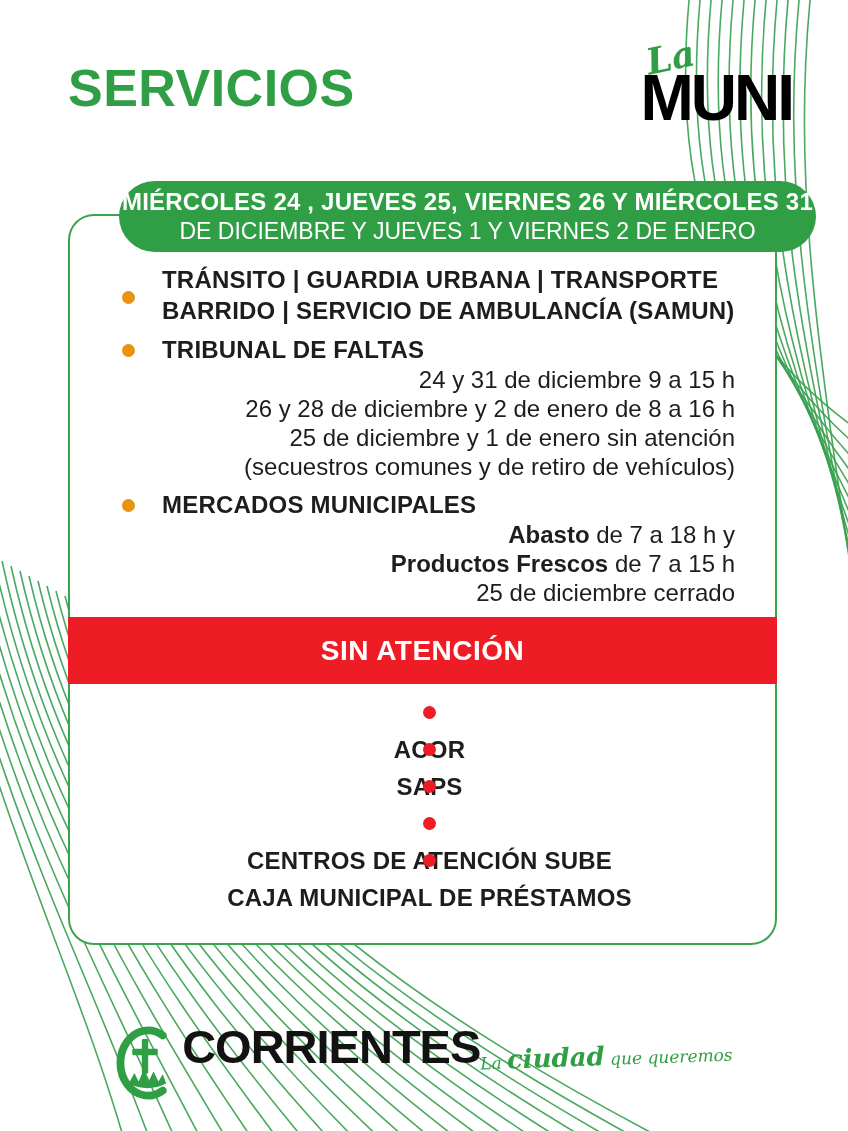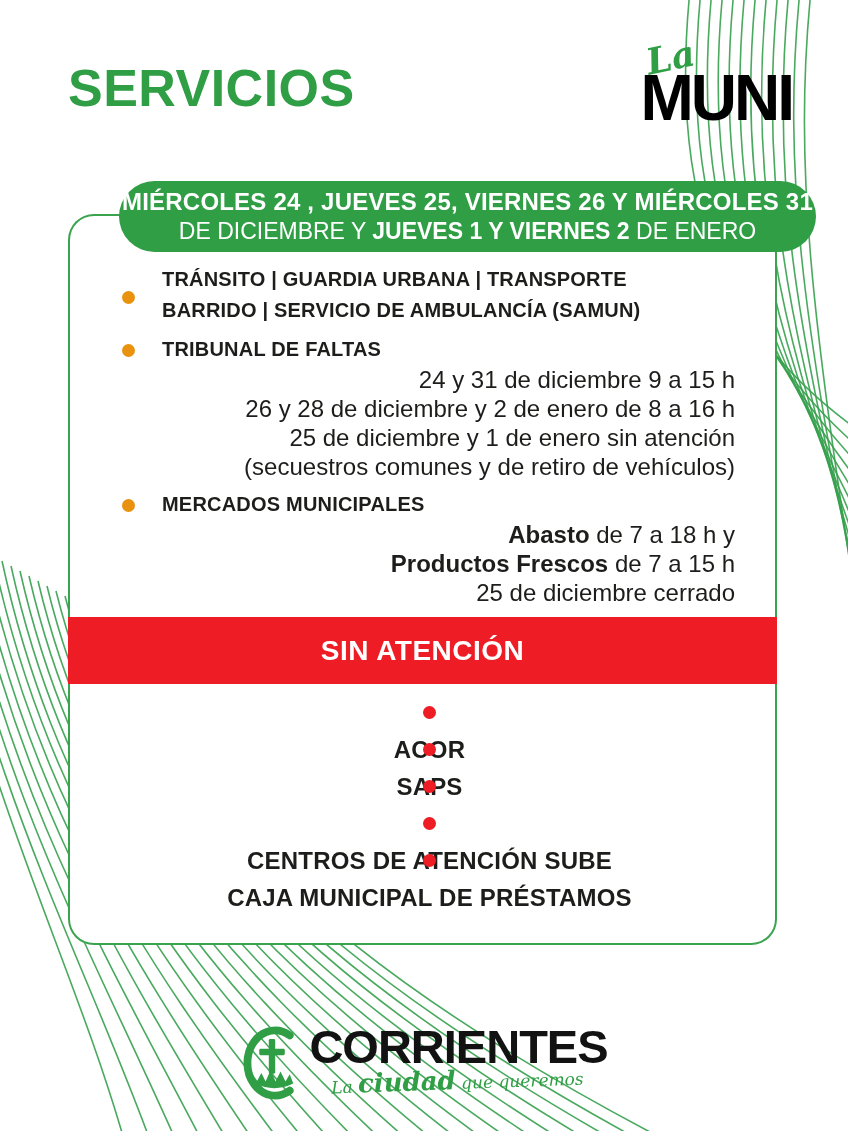--- a/index.html
+++ b/index.html
@@ -41,35 +41,35 @@
 
   
   .banner{
     position:absolute;left:75px;top:181px;width:697px;height:71px;z-index:3;
     background:var(--green);border-radius:36px;
     display:flex;flex-direction:column;align-items:center;justify-content:center;
     color:#fff;text-align:center;line-height:1.25;margin-left:44px;
   }
   .banner-l1{font-size:24px;font-weight:700;letter-spacing:.2px;}
   .banner-l2{font-size:23px;font-weight:400;}
-  .banner-l2 b{font-weight:700;}
+  .banner-l2 b{font-weight:400;}
 
   
   .card{
     position:absolute;left:68px;top:214px;width:709px;height:731px;z-index:1;
     background:#fff;border:2px solid rgba(47,158,69,.95);border-radius:26px;
     padding:48px 40px 0 40px;
   }
   .svc{position:relative;padding-left:52px;margin-bottom:8px;color:var(--dark);}
   .svc .dot{
     position:absolute;left:12px;top:10px;width:13px;height:13px;border-radius:50%;
     background:var(--orange);
   }
   .svc .dot.mid{top:27px;}
-  .svc-title{font-size:20px;font-weight:700;line-height:31px;letter-spacing:.2px;}
+  .svc-title{font-size:24px;font-weight:700;line-height:31px;letter-spacing:.2px;}
   .svc-detail{font-size:24px;font-weight:400;line-height:29px;text-align:right;}
   .svc-detail b{font-weight:700;}
 
   .red-band{
     margin:10px -42px 0 -42px;height:67px;background:var(--red);
     display:flex;align-items:center;justify-content:center;
   }
   .red-band-label{color:#fff;font-size:28px;font-weight:700;letter-spacing:.5px;}
 
   .red-list{margin-top:22px;padding-left:14px;}
@@ -77,21 +77,21 @@
   .red-item .rdot{width:13px;height:13px;border-radius:50%;background:var(--red);flex:0 0 auto;}
   .red-item .rlabel{font-size:24px;font-weight:700;color:var(--dark);letter-spacing:.2px;}
 
   
   .footer{
     position:absolute;left:0;right:0;top:1022px;z-index:2;
     display:flex;justify-content:center;
   }
   .footer-inner{display:flex;align-items:flex-start;gap:5px;}
   .emblem{width:64px;height:78px;margin-top:2px;}
-  .brand-col{display:flex;flex-direction:column;align-items:center;}
+  .brand-col{display:flex;flex-direction:row;align-items:flex-end;}
   .brand{font-size:47px;font-weight:700;letter-spacing:-1px;color:#121212;line-height:1.05;}
   .tagline{
     font-family:"DejaVu Serif","Liberation Serif",serif;font-style:italic;
     color:var(--green);margin-top:-6px;margin-right:2px;transform:rotate(-2deg);
   }
   .tagline .t-la{font-size:17px;}
   .tagline .t-ciudad{font-size:26px;font-weight:700;}
   .tagline .t-rest{font-size:17px;}
 </style>
 </head>

